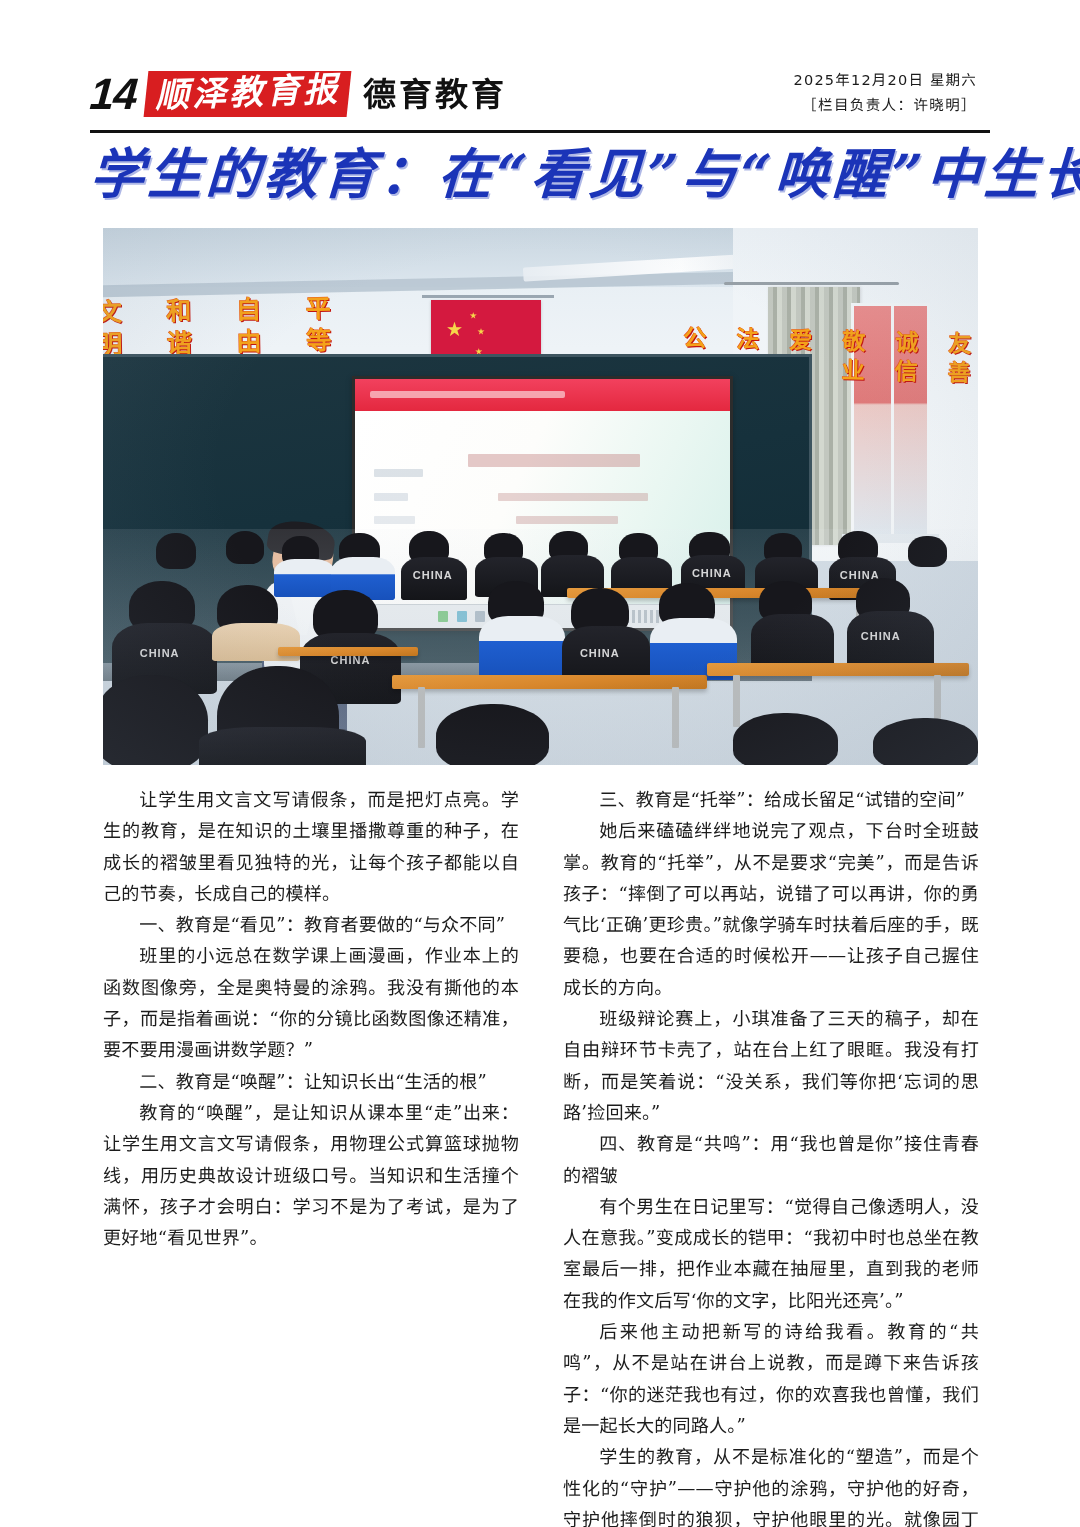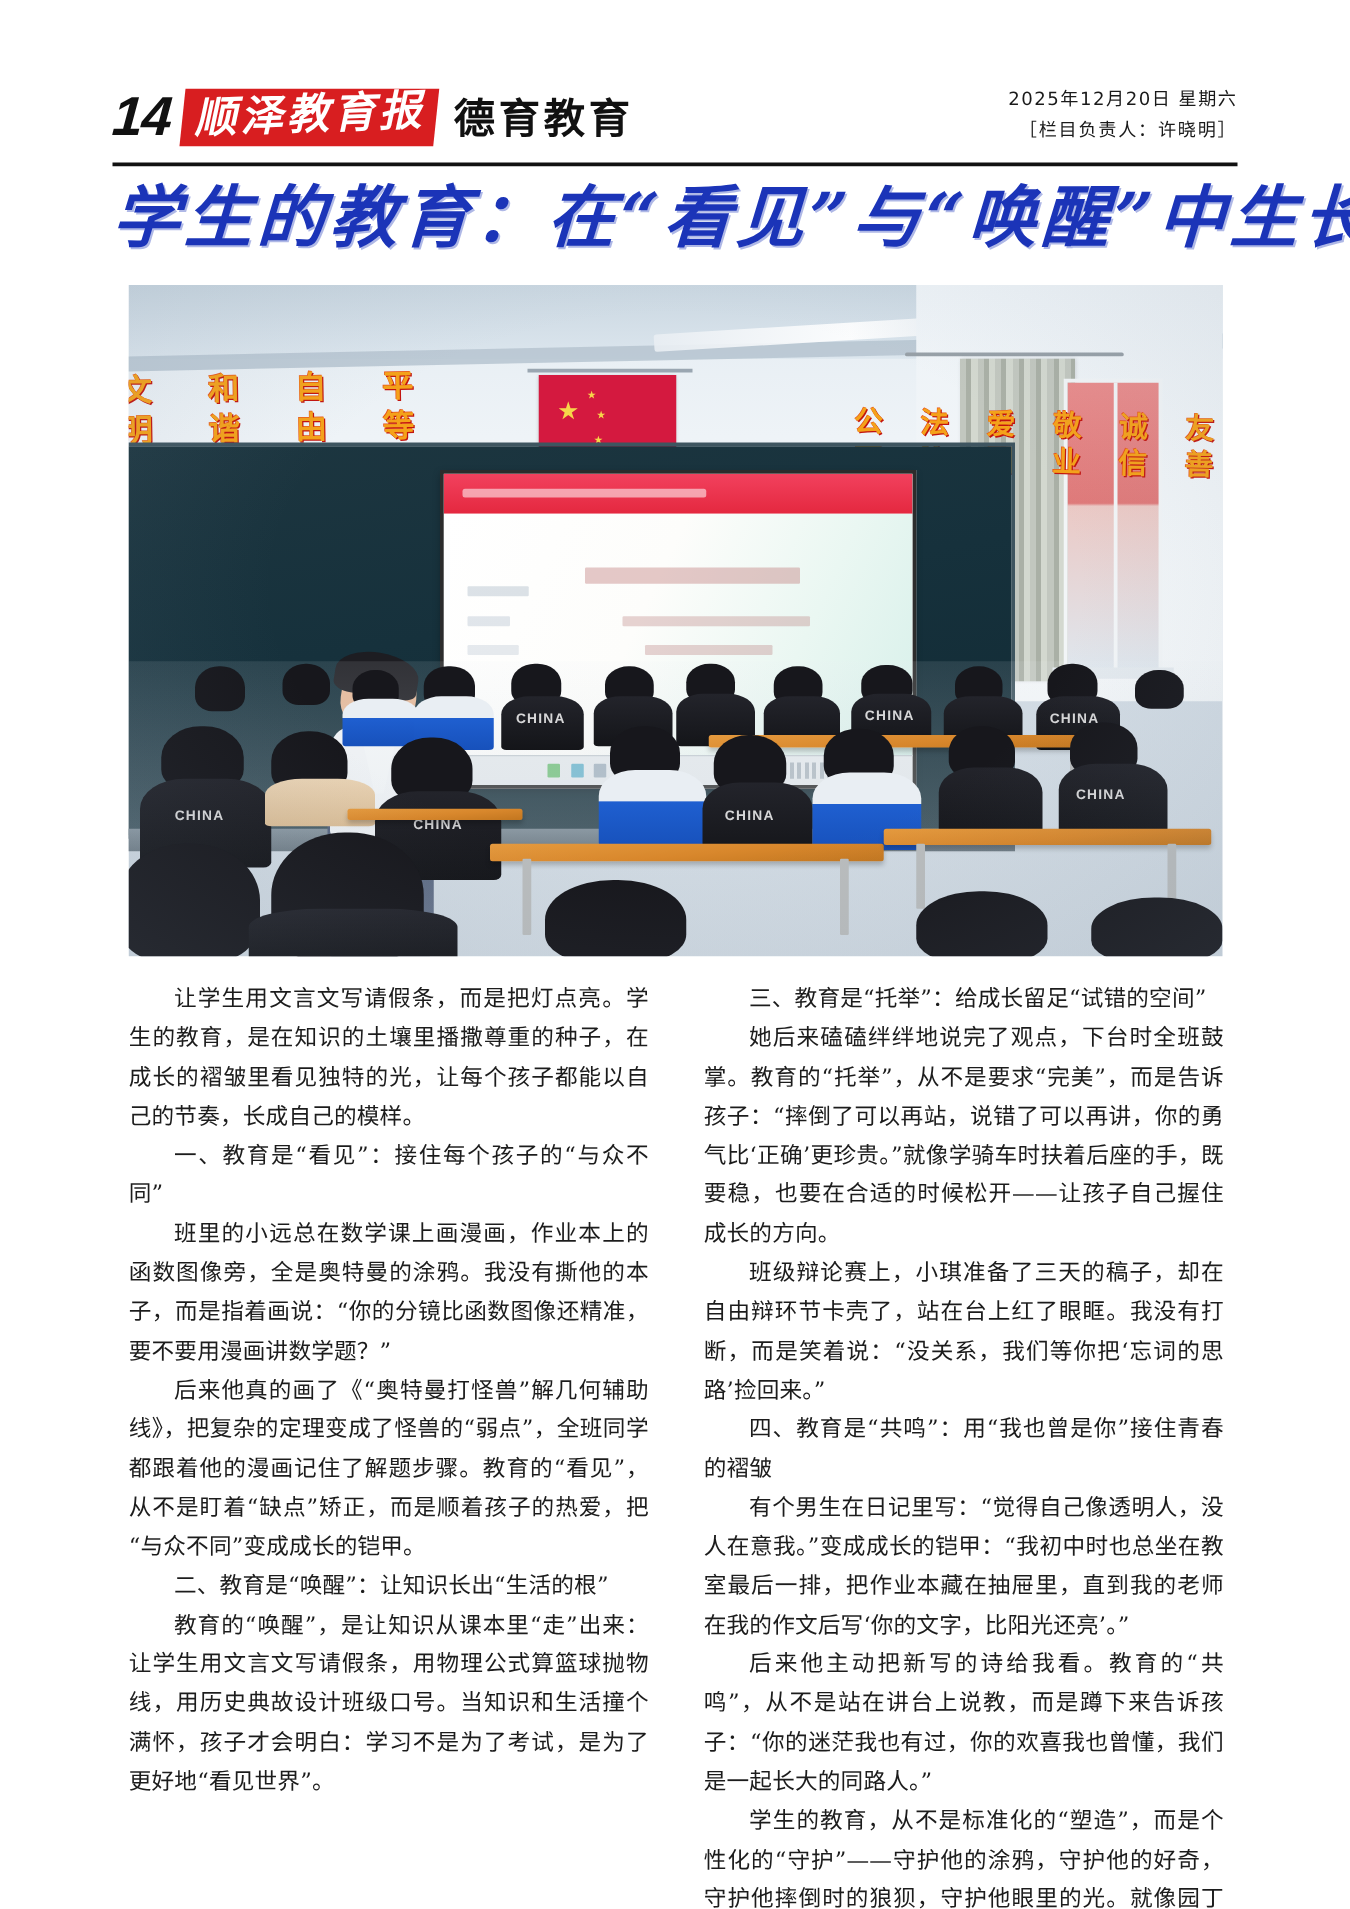--- a/index.html
+++ b/index.html
@@ -70,21 +70,21 @@
     font-size: 33px;
     font-weight: 700;
     letter-spacing: 3px;
     color: #111;
     margin-left: 14px;
     line-height: 1;
   }
 
   .masthead-right {
     position: absolute;
-    right: 0;
+    right: 13px;
     top: 2px;
     text-align: right;
     font-family: "DejaVu Sans", sans-serif;
     font-size: 14.5px;
     color: #1a1a1a;
     line-height: 1.75;
     letter-spacing: 1.2px;
   }
   .masthead-right .line2 { letter-spacing: 1.4px; }
 
@@ -556,23 +556,22 @@
 
       </div>
 
       <div class="photo-vignette"></div>
     </div>
   </div>
 
   <div class="columns">
     <div class="col">
       <p>让学生用文言文写请假条，而是把灯点亮。学生的教育，是在知识的土壤里播撒尊重的种子，在成长的褶皱里看见独特的光，让每个孩子都能以自己的节奏，长成自己的模样。</p>
-      <p>一、教育是“看见”：接住每个孩子的“与众不同”</p>
+      <p>一、教育是“看见”：教育者要做的“与众不同”</p>
       <p>班里的小远总在数学课上画漫画，作业本上的函数图像旁，全是奥特曼的涂鸦。我没有撕他的本子，而是指着画说：“你的分镜比函数图像还精准，要不要用漫画讲数学题？”</p>
-      <p>后来他真的画了《“奥特曼打怪兽”解几何辅助线》，把复杂的定理变成了怪兽的“弱点”，全班同学都跟着他的漫画记住了解题步骤。教育的“看见”，从不是盯着“缺点”矫正，而是顺着孩子的热爱，把“与众不同”变成成长的铠甲。</p>
       <p>二、教育是“唤醒”：让知识长出“生活的根”</p>
       <p>教育的“唤醒”，是让知识从课本里“走”出来：让学生用文言文写请假条，用物理公式算篮球抛物线，用历史典故设计班级口号。当知识和生活撞个满怀，孩子才会明白：学习不是为了考试，是为了更好地“看见世界”。</p>
     </div>
     <div class="col">
       <p>三、教育是“托举”：给成长留足“试错的空间”</p>
       <p>她后来磕磕绊绊地说完了观点，下台时全班鼓掌。教育的“托举”，从不是要求“完美”，而是告诉孩子：“摔倒了可以再站，说错了可以再讲，你的勇气比‘正确’更珍贵。”就像学骑车时扶着后座的手，既要稳，也要在合适的时候松开——让孩子自己握住成长的方向。</p>
       <p>班级辩论赛上，小琪准备了三天的稿子，却在自由辩环节卡壳了，站在台上红了眼眶。我没有打断，而是笑着说：“没关系，我们等你把‘忘词的思路’捡回来。”</p>
       <p>四、教育是“共鸣”：用“我也曾是你”接住青春的褶皱</p>
       <p>有个男生在日记里写：“觉得自己像透明人，没人在意我。”变成成长的铠甲：“我初中时也总坐在教室最后一排，把作业本藏在抽屉里，直到我的老师在我的作文后写‘你的文字，比阳光还亮’。”</p>
       <p>后来他主动把新写的诗给我看。教育的“共鸣”，从不是站在讲台上说教，而是蹲下来告诉孩子：“你的迷茫我也有过，你的欢喜我也曾懂，我们是一起长大的同路人。”</p>

